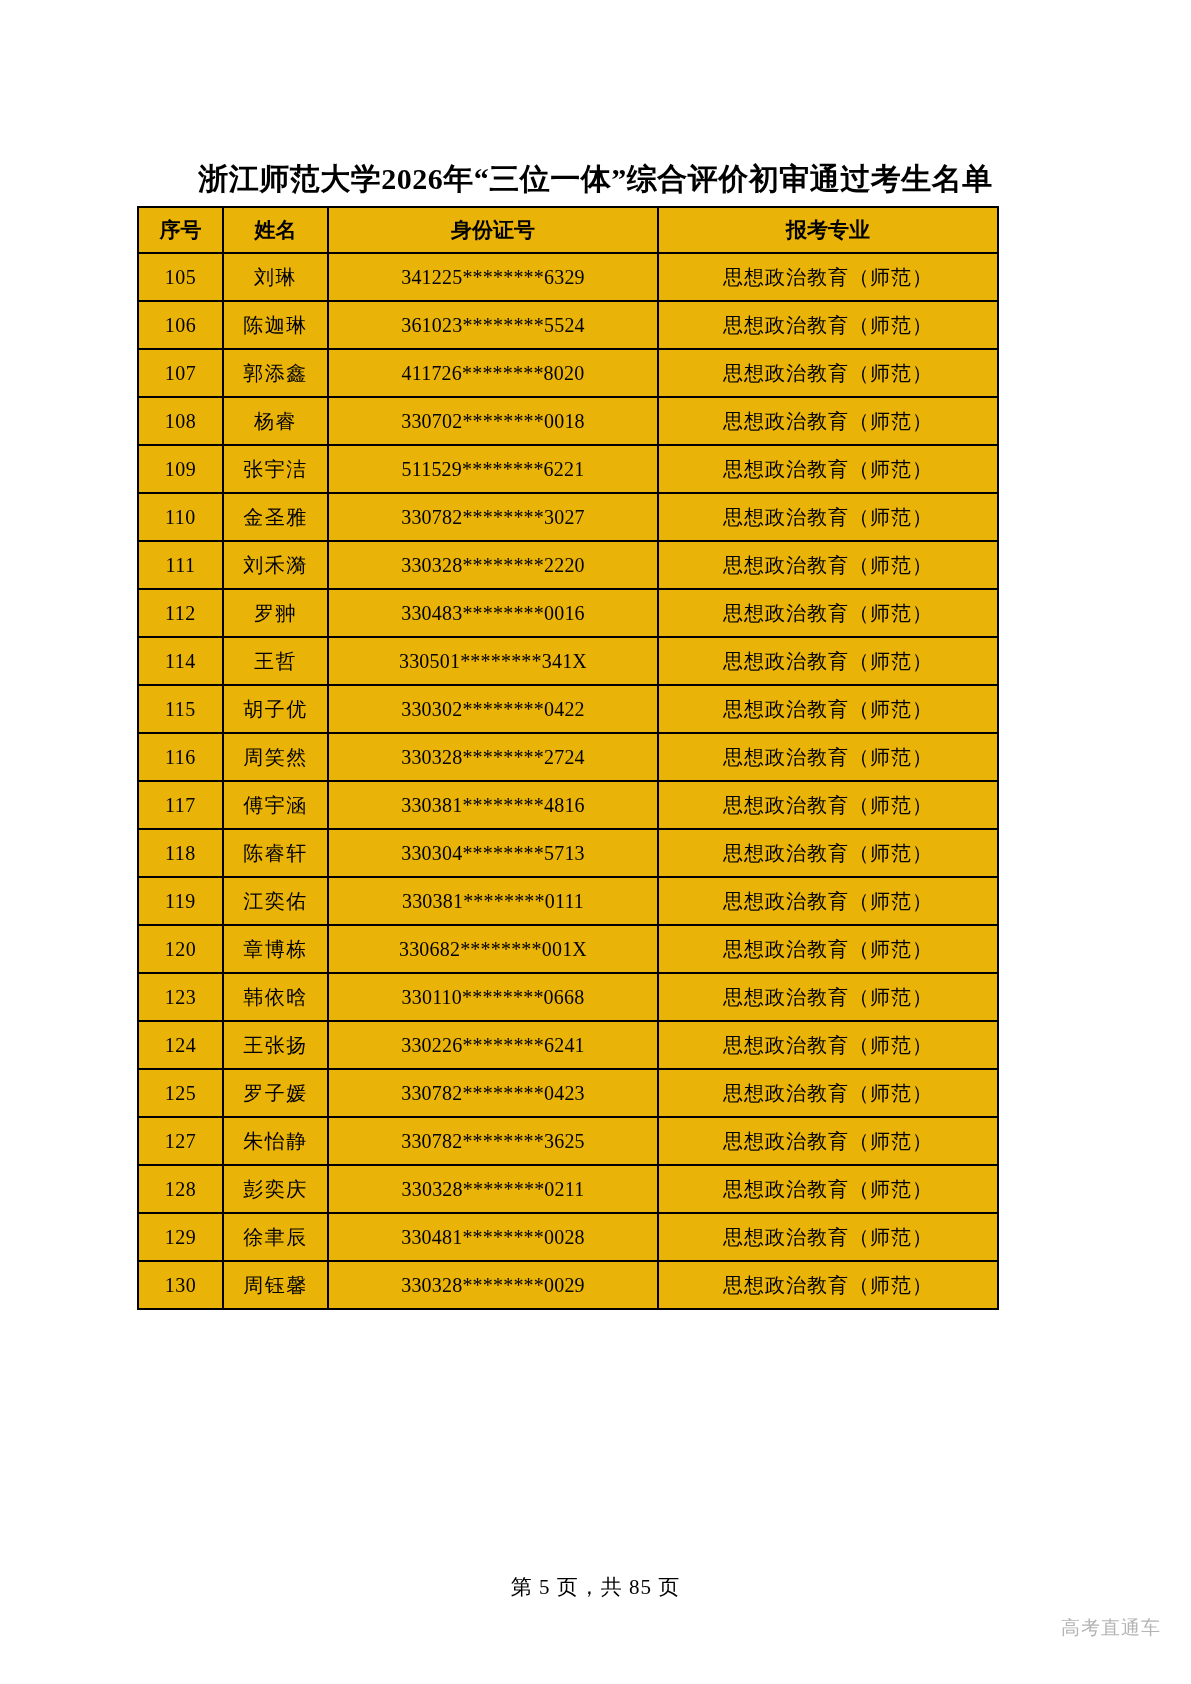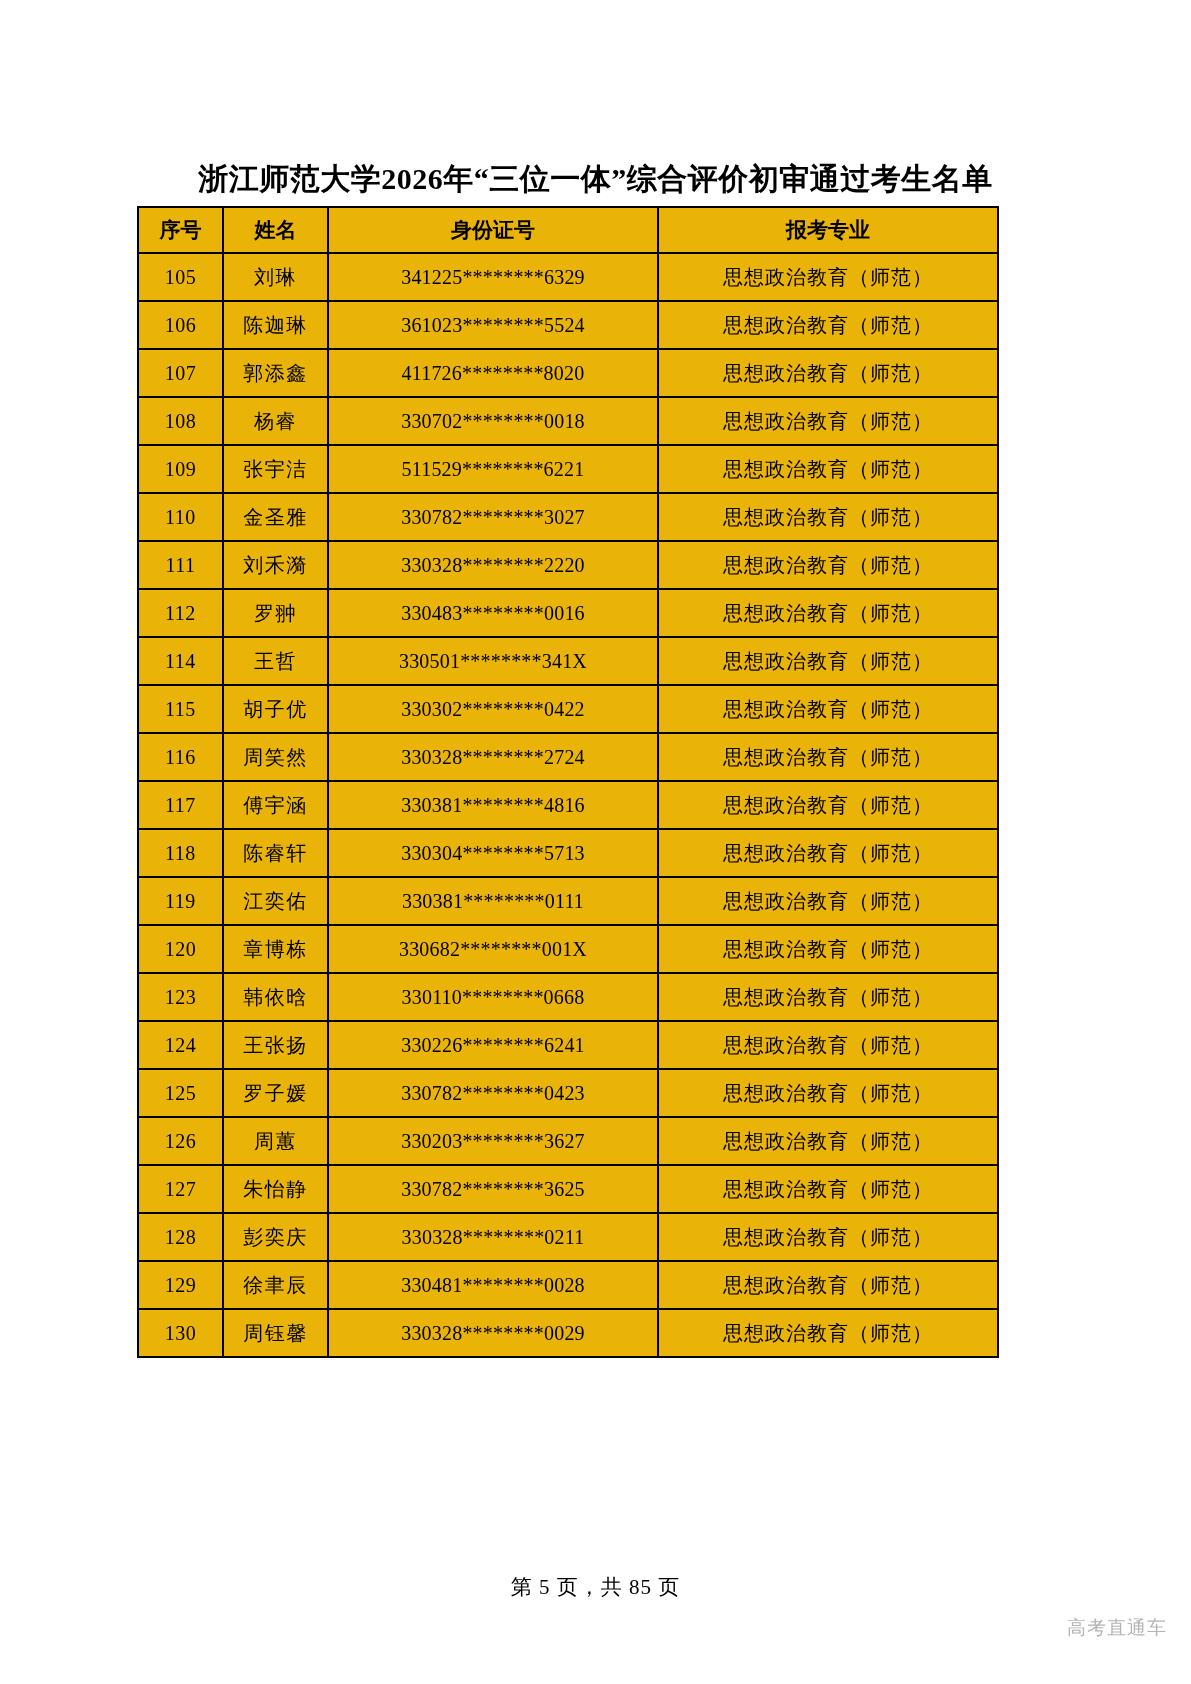--- a/index.html
+++ b/index.html
@@ -93,21 +93,21 @@
     text-align: center;
     font-size: 21px;
     letter-spacing: 1px;
   }
   .watermark {
     position: absolute;
     top: 1615px;
     left: 0;
     width: 1191px;
     text-align: right;
-    padding-right: 24px;
+    padding-right: 30px;
     box-sizing: border-box;
     font-family: "Liberation Sans", "DejaVu Sans", sans-serif;
     font-size: 19px;
     color: #b4b4b4;
     letter-spacing: 1px;
   }
 </style>
 </head>
 <body>
 
@@ -233,26 +233,20 @@
           <td class="cell-id">330226********6241</td>
           <td class="cell-major">思想政治教育（师范）</td>
         </tr>
         <tr>
           <td class="cell-index">125</td>
           <td class="cell-name">罗子媛</td>
           <td class="cell-id">330782********0423</td>
           <td class="cell-major">思想政治教育（师范）</td>
         </tr>
         <tr>
-          <td class="cell-index">126</td>
-          <td class="cell-name">周蕙</td>
-          <td class="cell-id">330203********3627</td>
-          <td class="cell-major">思想政治教育（师范）</td>
-        </tr>
-        <tr>
           <td class="cell-index">127</td>
           <td class="cell-name">朱怡静</td>
           <td class="cell-id">330782********3625</td>
           <td class="cell-major">思想政治教育（师范）</td>
         </tr>
         <tr>
           <td class="cell-index">128</td>
           <td class="cell-name">彭奕庆</td>
           <td class="cell-id">330328********0211</td>
           <td class="cell-major">思想政治教育（师范）</td>

